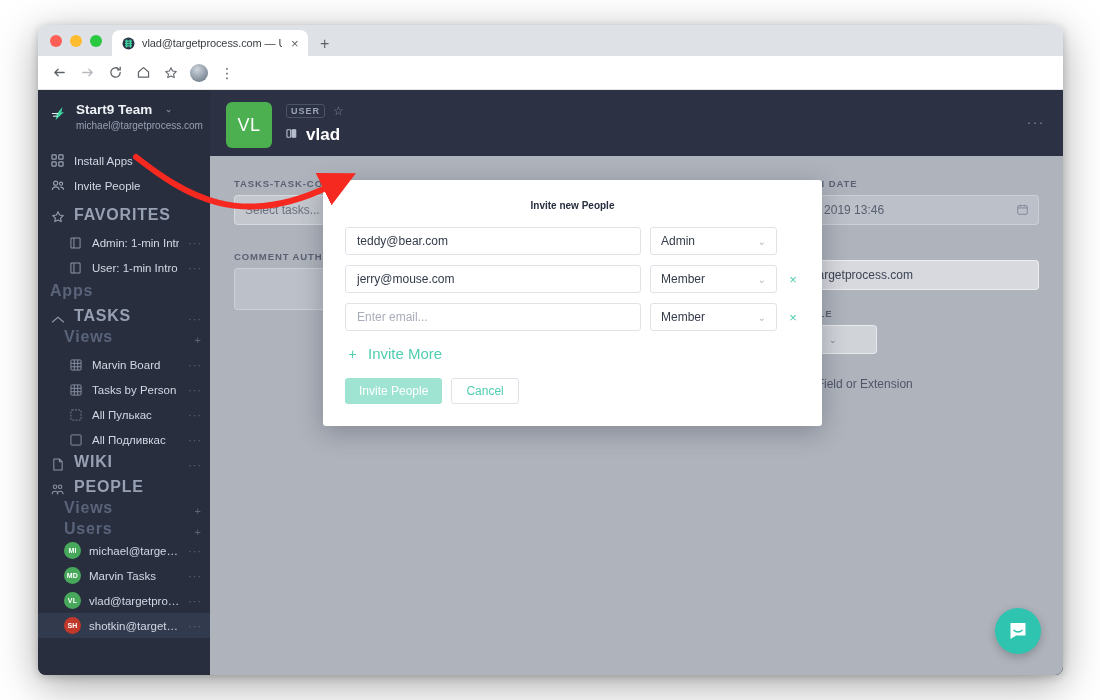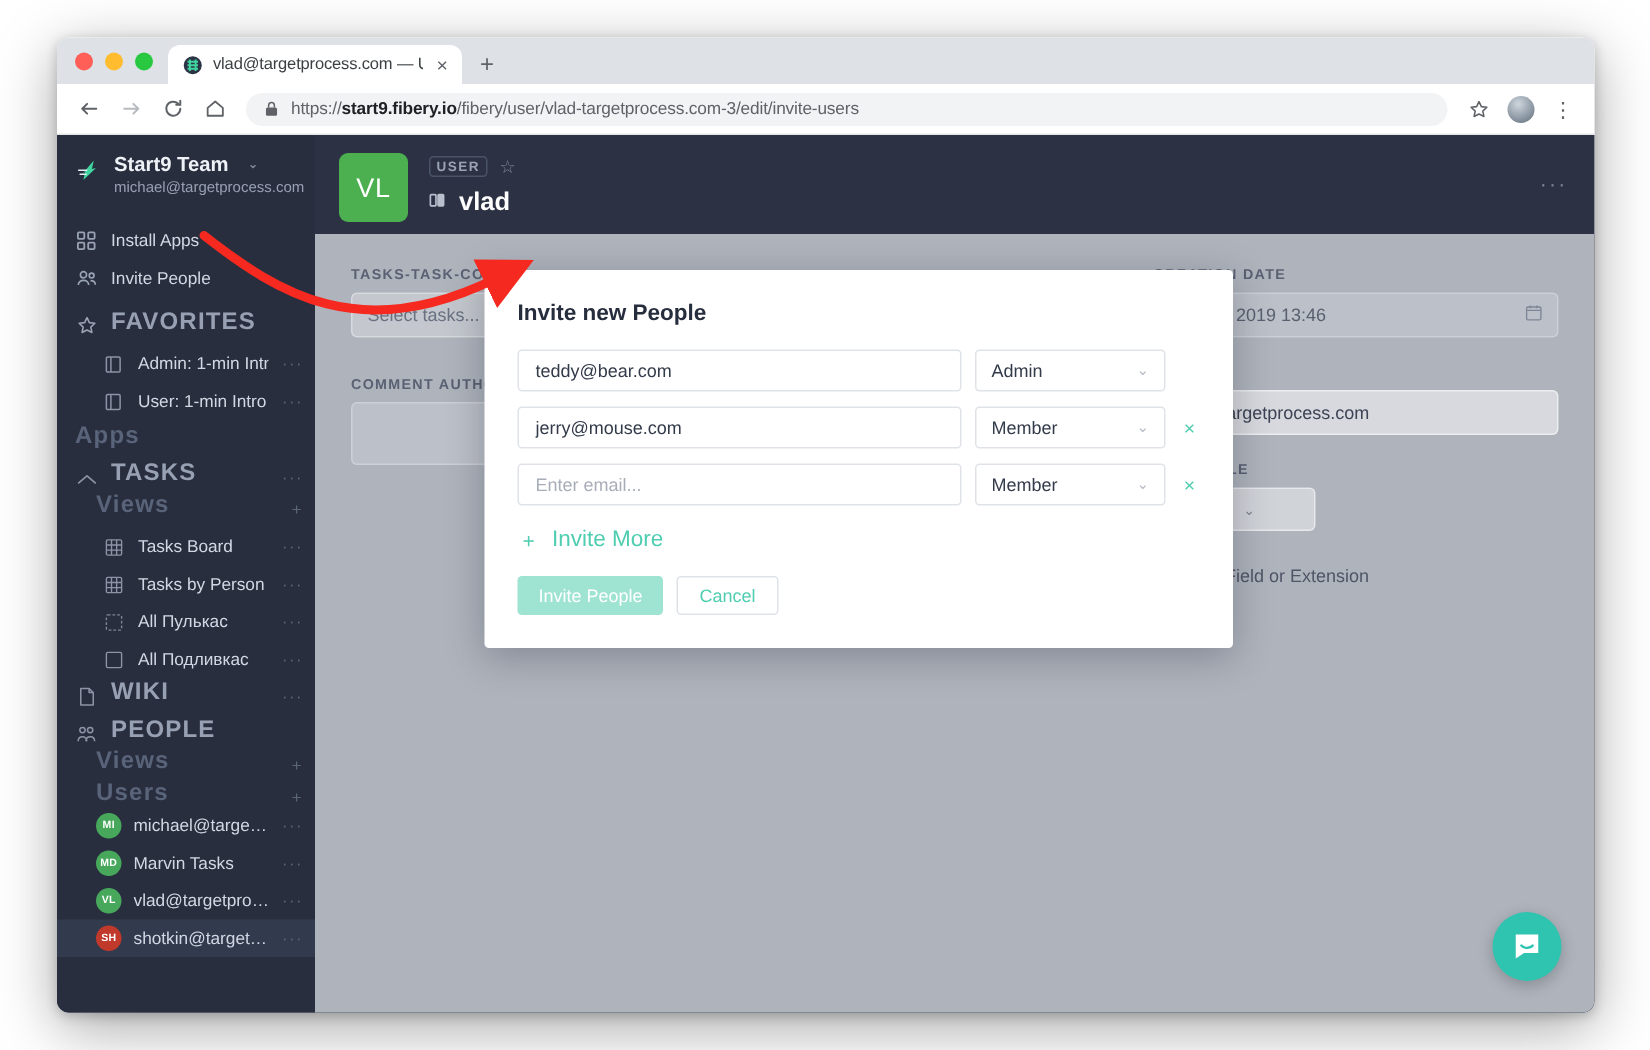--- a/index.html
+++ b/index.html
@@ -325,22 +325,23 @@
     position: absolute;
     left: 285px; top: 90px;
     width: 455px;
     background: #ffffff;
     border-radius: 3px;
     box-shadow: 0 6px 26px rgba(20,25,40,0.28);
     padding: 20px 22px 22px 22px;
     z-index: 30;
   }
   .modal-title {
-    font-size: 15px; font-weight: 700; color: #262d3d;
+    font-size: 10px; font-weight: 700; color: #262d3d;
     margin-bottom: 16px;
+    text-align: center;
   }
   .invite-row {
     display: flex; align-items: center;
     gap: 9px;
     margin-bottom: 10px;
   }
   .email-input {
     flex: 1 1 auto;
     height: 28px;
     border: 1px solid #dfe3e8;
@@ -474,29 +475,20 @@
           <path d="M13 8a5 5 0 1 1-1.6-3.7"></path>
           <path d="M13 2.3V5.2h-2.9"></path>
         </svg>
       </div>
       <div class="tb-btn">
         <svg width="15" height="15" viewBox="0 0 16 16" fill="none" stroke="#5f6368" stroke-width="1.3" stroke-linejoin="round">
           <path d="M2.6 7.4L8 2.8l5.4 4.6V13H2.6z"></path>
         </svg>
       </div>
 
-      <div class="omnibox">
-        <span class="lock">
-          <svg width="10" height="11" viewBox="0 0 10 11" fill="#5f6368">
-            <rect x="1.3" y="4.6" width="7.4" height="5.6" rx="1"></rect>
-            <path d="M3.1 4.6V3.2a1.9 1.9 0 0 1 3.8 0v1.4" fill="none" stroke="#5f6368" stroke-width="1"></path>
-          </svg>
-        </span>
-        <span class="url"><span>https://</span><b>start9.fibery.io</b><span>/fibery/user/vlad-targetprocess.com-3/edit/invite-users</span></span>
-      </div>
 
       <div class="tb-btn">
         <svg width="14" height="14" viewBox="0 0 16 16" fill="none" stroke="#5f6368" stroke-width="1.2" stroke-linejoin="round">
           <path d="M8 2l1.8 3.8 4.2.5-3.1 2.9.85 4.1L8 11.4 4.25 13.3 5.1 9.2 2 6.3l4.2-.5z"></path>
         </svg>
       </div>
       <div class="tb-btn">
         <span class="profile-pic"></span>
       </div>
       <div class="tb-btn" style="font-size:14px;">⋮</div>
@@ -594,21 +586,21 @@
           <span class="nav-dots">+</span>
         </div>
 
         <div class="nav-row indent2">
           <span class="nav-icon">
             <svg width="12" height="12" viewBox="0 0 13 13" fill="none" stroke="#8c94a6" stroke-width="1">
               <rect x="1" y="1" width="11" height="11" rx="1"></rect>
               <path d="M4.7 1v11M8.4 1v11M1 4.7h11M1 8.4h11"></path>
             </svg>
           </span>
-          <span class="nav-label">Tasks Board</span>
+          <span class="nav-label">Marvin Board</span>
           <span class="nav-dots">···</span>
         </div>
         <div class="nav-row indent2">
           <span class="nav-icon">
             <svg width="12" height="12" viewBox="0 0 13 13" fill="none" stroke="#8c94a6" stroke-width="1">
               <rect x="1" y="1" width="11" height="11" rx="1"></rect>
               <path d="M4.7 1v11M8.4 1v11M1 4.7h11M1 8.4h11"></path>
             </svg>
           </span>
           <span class="nav-label">Tasks by Person</span>

